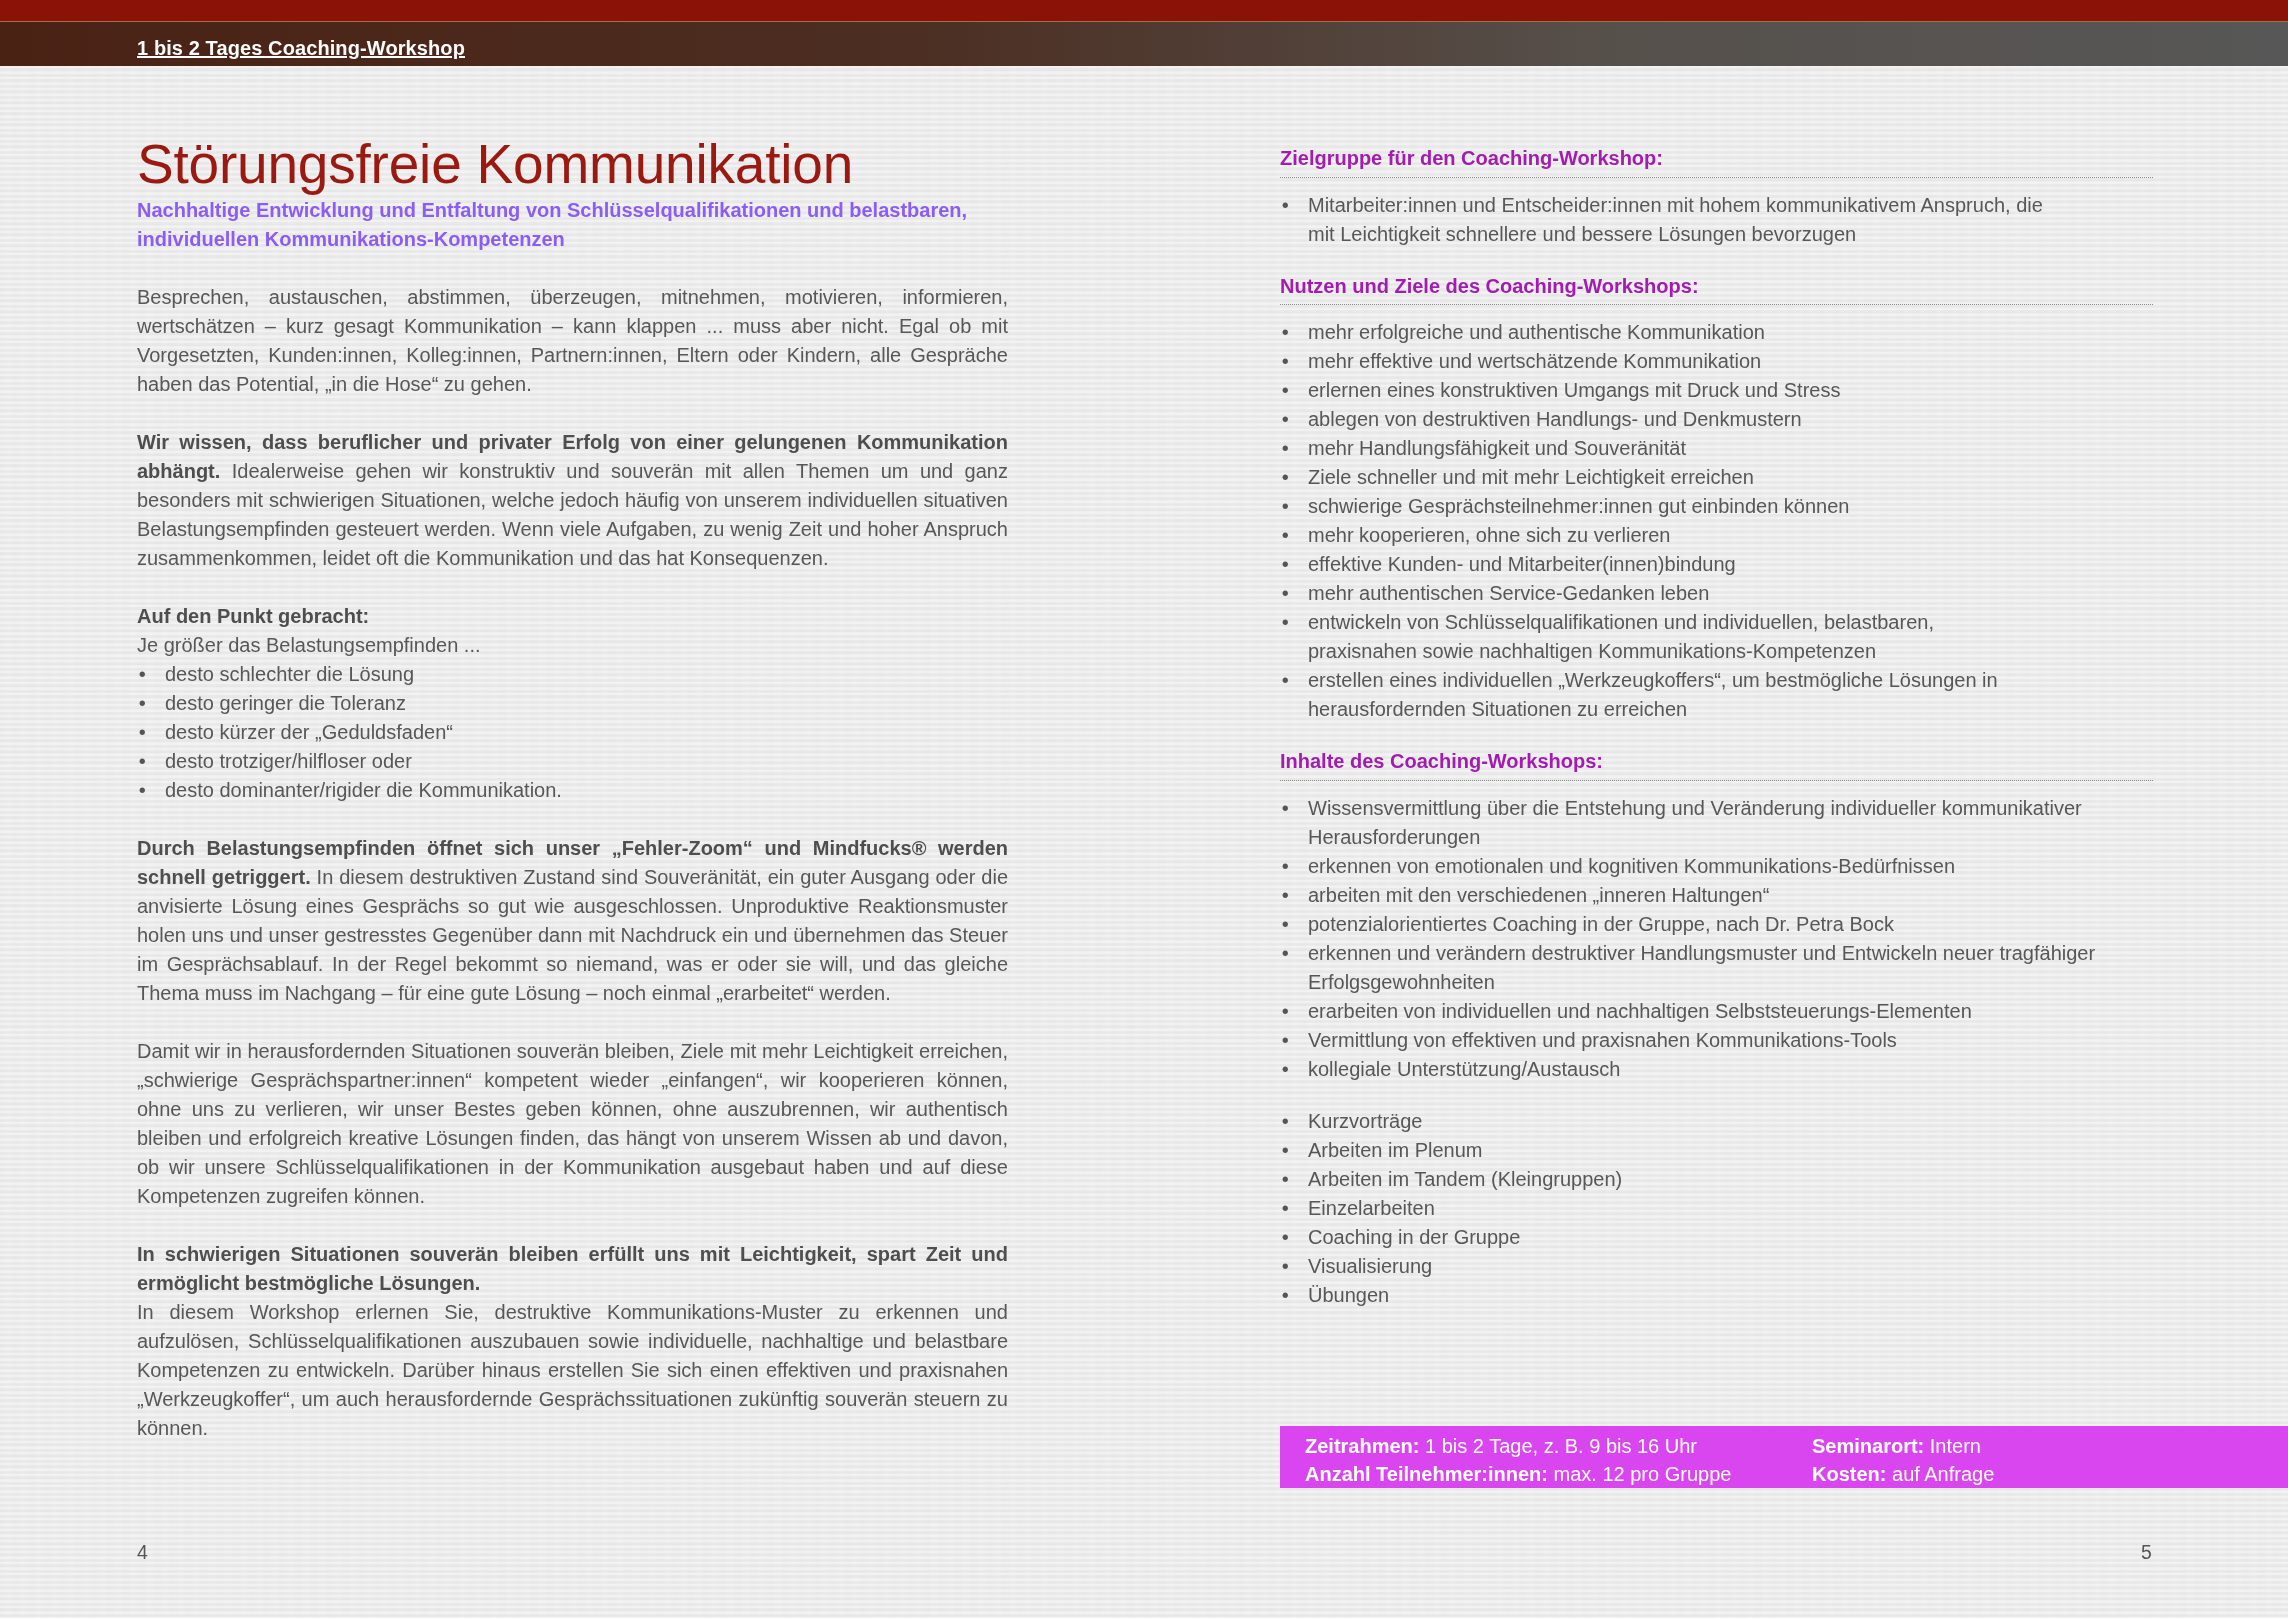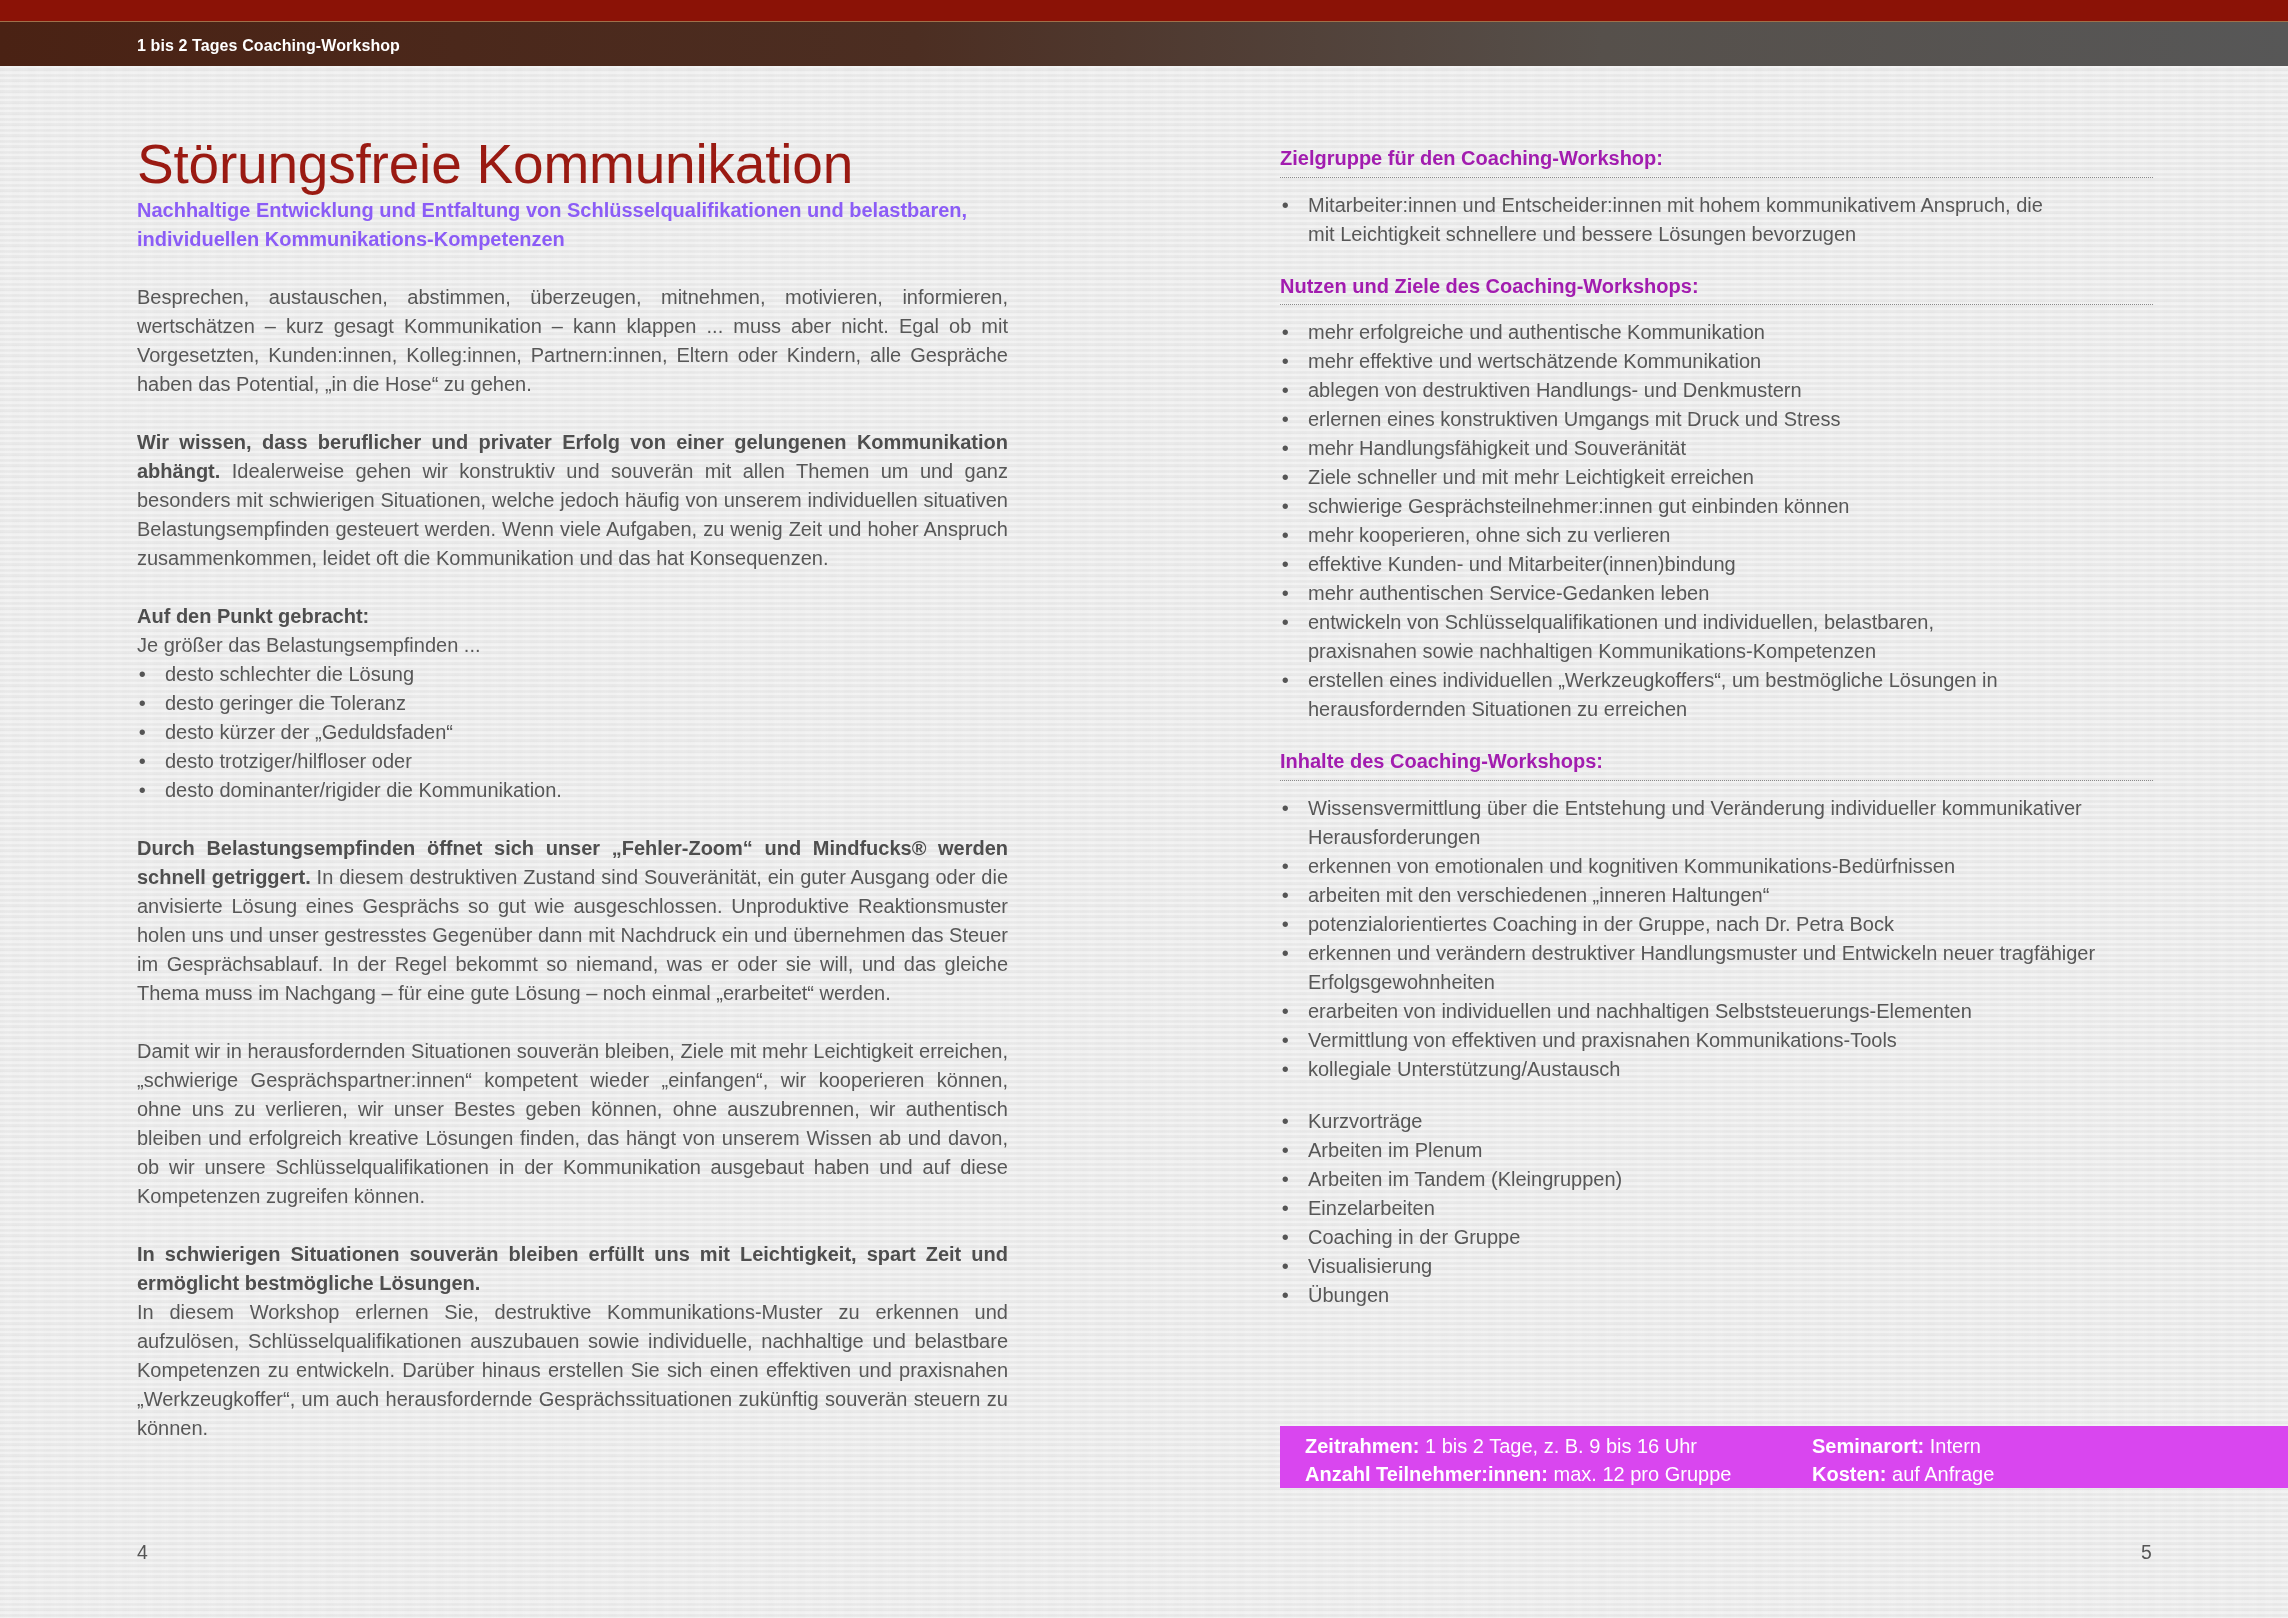--- a/index.html
+++ b/index.html
@@ -8,21 +8,21 @@
       background:#ececec;
       background-image:
         repeating-linear-gradient(0deg, rgba(255,255,255,0.35) 0px, rgba(255,255,255,0.35) 1.8px, rgba(0,0,0,0.015) 2.8px, rgba(255,255,255,0) 5.5px),
         repeating-linear-gradient(90deg, rgba(0,0,0,0.012) 0px, rgba(255,255,255,0.02) 8.3px, rgba(0,0,0,0.01) 15.7px);
       font-family:"Liberation Sans", sans-serif;
       color:#555;
     }
     .topbar { position:absolute; left:0; top:0; width:2289px; height:21px; background:#8b1206; border-bottom:0.9px solid #a0704a; }
     .headerbar { position:absolute; left:0; top:22px; width:2289px; height:44px;
       background:linear-gradient(90deg, #4a2214 0%, #4c2e22 40%, #56504b 70%, #575757 100%); }
-    .header-title { position:absolute; left:137px; top:14.8px; color:#fff; font-size:16px; font-weight:bold; letter-spacing:0.1px; }
+    .header-title { position:absolute; left:137px; top:14.8px; color:#fff; font-size:20px; font-weight:bold; letter-spacing:0.1px;text-decoration:underline; }
     .col { position:absolute; font-size:20px; line-height:29px; color:#575757; }
     .left { left:137px; top:135px; width:871px; }
     .right { left:1280px; top:144px; width:873px; }
     .page-title { color:#9a1a12; font-size:55px; line-height:59px; margin:0 0 1.8px 0; font-weight:normal; letter-spacing:-0.2px; }
     .subtitle { font-weight:bold; color:#8b5cf6; margin:0; }
     p { margin:0; }
     .para { text-align:justify; }
     .gap { height:29px; }
     b { color:#4e4e4e; }
     ul { list-style:none; margin:0; padding:0; }
@@ -76,22 +76,22 @@
     <ul>
       <li style="width:766px;">Mitarbeiter:innen und Entscheider:innen mit hohem kommunikativem Anspruch, die mit Leichtigkeit schnellere und bessere Lösungen bevorzugen</li>
     </ul>
   </div>
   <div class="sec-gap"></div>
   <div>
     <div class="sec-head">Nutzen und Ziele des Coaching-Workshops:</div>
     <ul style="width:766px;">
       <li>mehr erfolgreiche und authentische Kommunikation</li>
       <li>mehr effektive und wertschätzende Kommunikation</li>
+      <li>erlernen eines konstruktiven Umgangs mit Druck und Stress</li>
       <li>ablegen von destruktiven Handlungs- und Denkmustern</li>
-      <li>erlernen eines konstruktiven Umgangs mit Druck und Stress</li>
       <li>mehr Handlungsfähigkeit und Souveränität</li>
       <li>Ziele schneller und mit mehr Leichtigkeit erreichen</li>
       <li>schwierige Gesprächsteilnehmer:innen  gut einbinden können</li>
       <li>mehr kooperieren, ohne sich zu verlieren</li>
       <li>effektive Kunden- und Mitarbeiter(innen)bindung</li>
       <li>mehr authentischen Service-Gedanken leben</li>
       <li>entwickeln von Schlüsselqualifikationen und individuellen, belastbaren, praxisnahen sowie nachhaltigen Kommunikations-Kompetenzen</li>
       <li>erstellen eines individuellen „Werkzeugkoffers“, um bestmögliche Lösungen in herausfordernden Situationen zu erreichen</li>
     </ul>
   </div>

